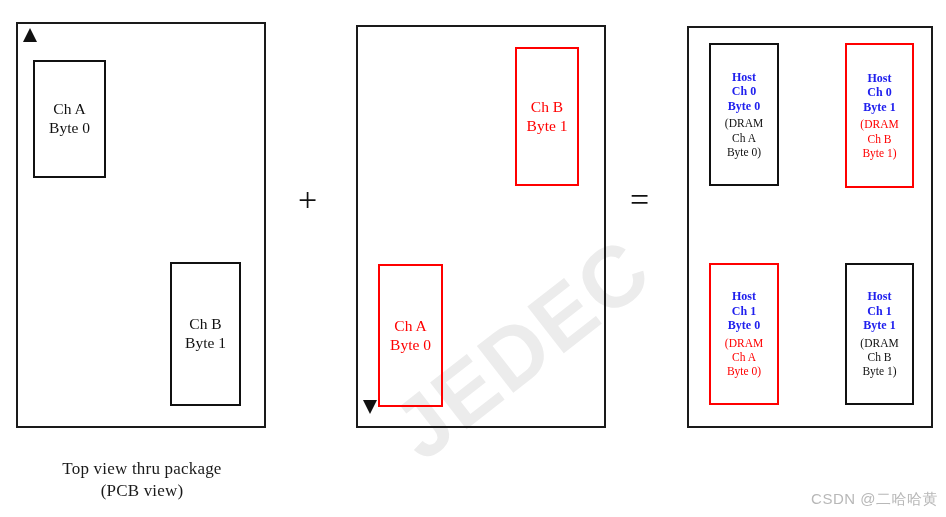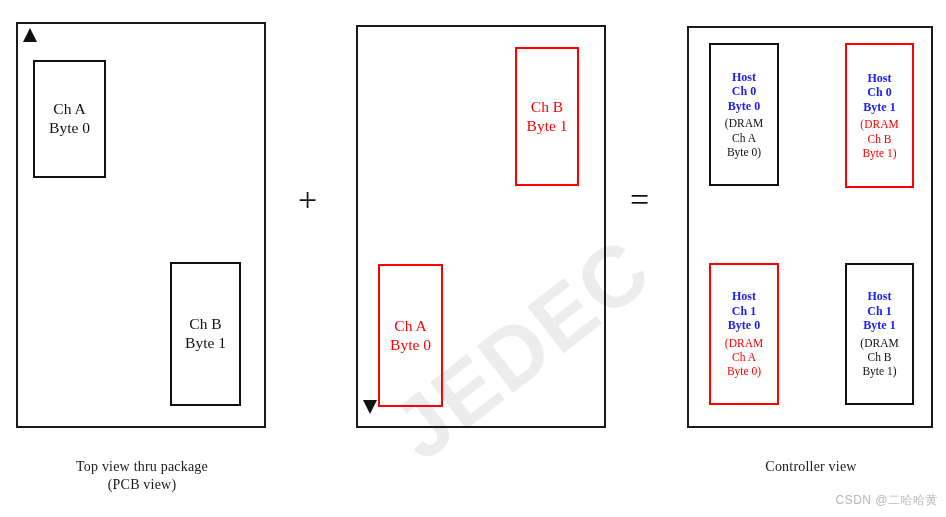--- a/index.html
+++ b/index.html
@@ -124,37 +124,37 @@
     line-height: 1;
     user-select: none;
   }
   #op-plus  { left: 298px; top: 183px; }
   #op-equal { left: 630px; top: 183px; }
 
   
   .caption {
     position: absolute;
     text-align: center;
-    font-size: 14px;
+    font-size: 17px;
     color: #1a1a1a;
     line-height: 1.32;
     letter-spacing: 0.2px;
   }
   #caption-1 { left: 6px;   top: 458px; width: 272px; }
   #caption-2 { left: 346px; top: 458px; width: 272px; }
   #caption-3 { left: 680px; top: 458px; width: 262px; }
   .caption .sub { display: block; }
 
   
   #csdn-credit {
     position: absolute;
     right: 8px;
     bottom: 8px;
     font-family: "Liberation Sans", sans-serif;
-    font-size: 12px;
+    font-size: 15px;
     color: #b8b8b8;
     letter-spacing: 0.5px;
     white-space: nowrap;
   }
 </style>
 </head>
 <body>
 
 <div id="stage">
 
@@ -243,20 +243,16 @@
       <span class="line">Ch 1</span><br>
       <span class="line">Byte 1</span>
     </div>
     <div class="dram">
       <span class="line">(DRAM</span><br>
       <span class="line">Ch B</span><br>
       <span class="line">Byte 1)</span>
     </div>
   </div>
 
-  <div class="caption" id="caption-3">
-    <span>Controller view</span>
-    <span class="sub"></span>
-  </div>
 
   <div id="csdn-credit">CSDN @二哈哈黄</div>
 
 </div>
 
 </body></html>

